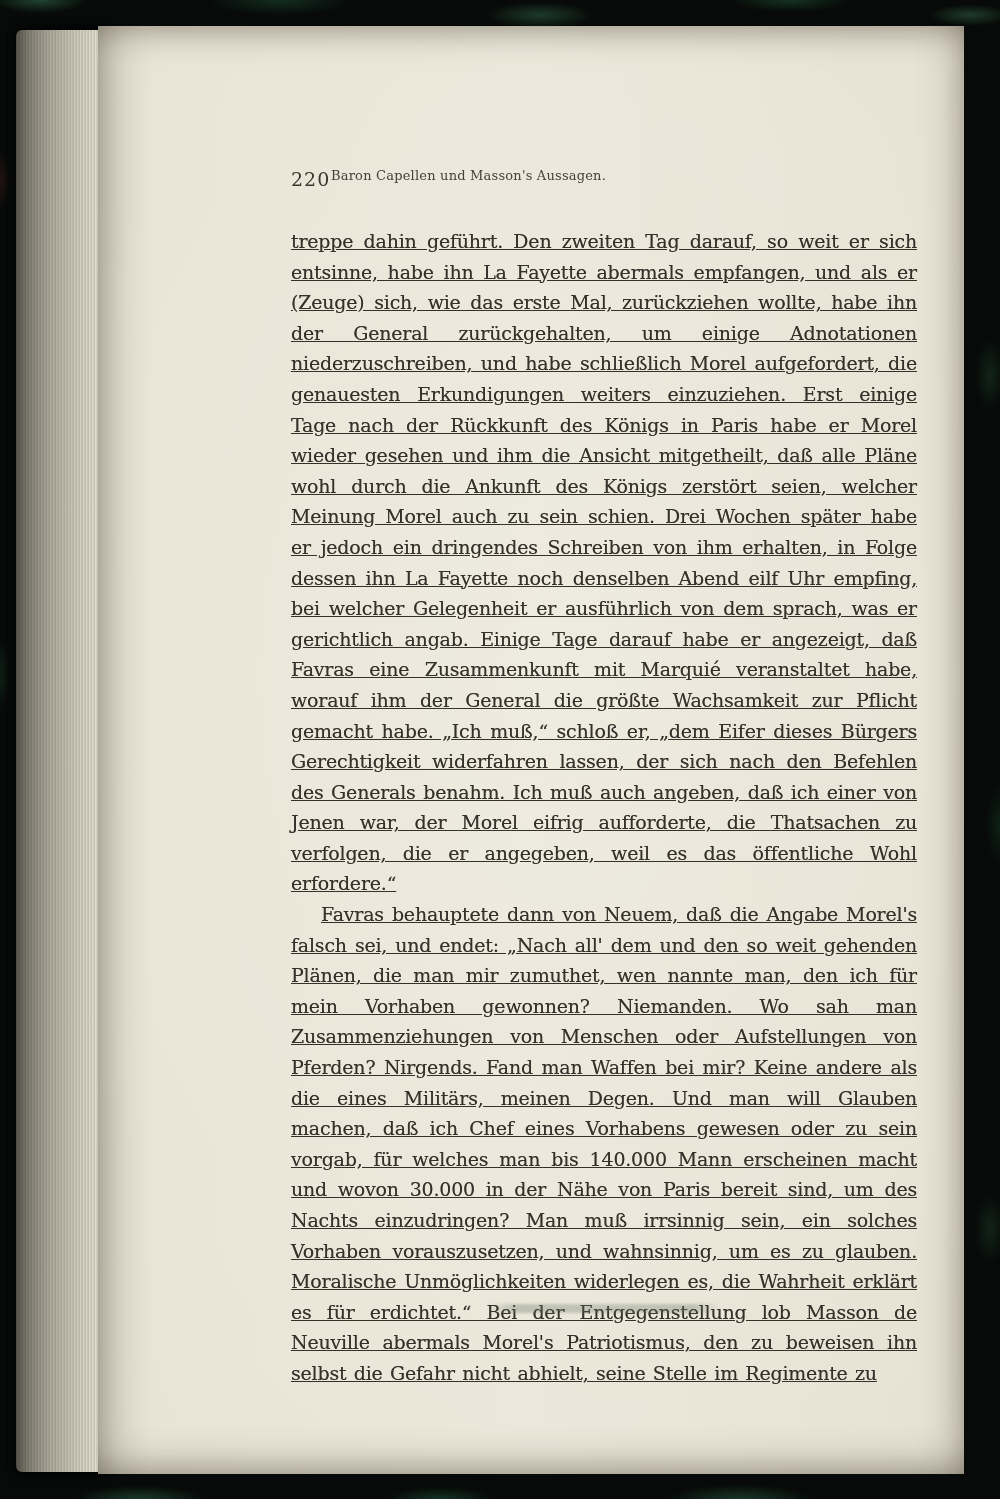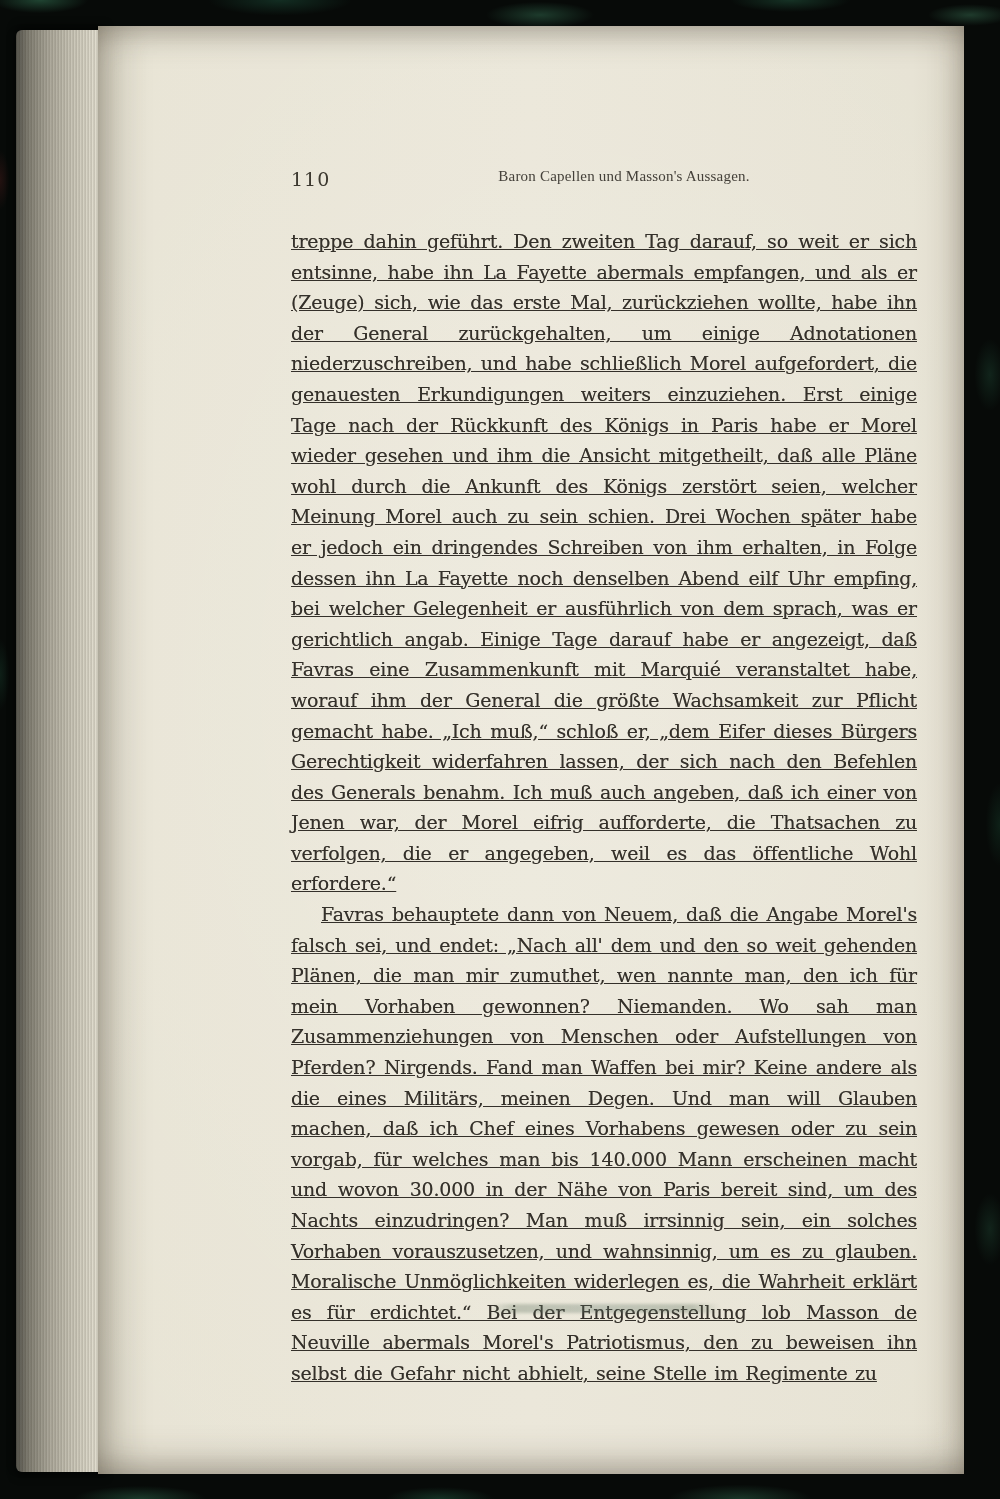--- a/index.html
+++ b/index.html
@@ -74,26 +74,25 @@
     margin-bottom: 36px;
   }
   .pagenum {
     position: absolute; left: 0; top: 0;
     font-size: 19px;
     letter-spacing: 1px;
     color: #3c382f;
   }
   .running-head {
     display: block;
-    text-align: center;
-    font-size: 15px;
+    text-align: left;
+    font-size: 13px;
     letter-spacing: .2px;
     color: #45413a;
     padding-left: 40px;
-    font-family: Liberation Serif, serif;
   }
 
   .body-text p {
     margin: 0;
     font-size: 19px;
     line-height: 30.6px;
     text-align: justify;
     letter-spacing: -0.2px;
     word-spacing: 1.5px;
     color: #34302a;
@@ -117,21 +116,21 @@
 </head>
 <body>
 
 <div class="cover-bg"></div>
 
 <div class="page-stack"></div>
 
 <div class="page">
   <div class="text-area">
     <div class="header-row">
-      <span class="pagenum">110</span>
+      <span class="pagenum">220</span>
       <span class="running-head">Baron Capellen und Masson's Aussagen.</span>
     </div>
     <div class="body-text">
       <p>treppe dahin geführt. Den zweiten Tag darauf, so weit er sich entsinne, habe ihn La Fayette abermals empfangen, und als er (Zeuge) sich, wie das erste Mal, zurückziehen wollte, habe ihn der General zurückgehalten, um einige Adnotationen niederzuschreiben, und habe schließlich Morel aufgefordert, die genauesten Erkundigungen weiters einzuziehen. Erst einige Tage nach der Rückkunft des Königs in Paris habe er Morel wieder gesehen und ihm die Ansicht mitgetheilt, daß alle Pläne wohl durch die Ankunft des Königs zerstört seien, welcher Meinung Morel auch zu sein schien. Drei Wochen später habe er jedoch ein dringendes Schreiben von ihm erhalten, in Folge dessen ihn La Fayette noch denselben Abend eilf Uhr empfing, bei welcher Gelegenheit er ausführlich von dem sprach, was er gerichtlich angab. Einige Tage darauf habe er angezeigt, daß Favras eine Zusammenkunft mit Marquié veranstaltet habe, worauf ihm der General die größte Wachsamkeit zur Pflicht gemacht habe. „Ich muß,“ schloß er, „dem Eifer dieses Bürgers Gerechtigkeit widerfahren lassen, der sich nach den Befehlen des Generals benahm. Ich muß auch angeben, daß ich einer von Jenen war, der Morel eifrig aufforderte, die Thatsachen zu verfolgen, die er angegeben, weil es das öffentliche Wohl erfordere.“</p>
       <p class="indented">Favras behauptete dann von Neuem, daß die Angabe Morel's falsch sei, und endet: „Nach all' dem und den so weit gehenden Plänen, die man mir zumuthet, wen nannte man, den ich für mein Vorhaben gewonnen? Niemanden. Wo sah man Zusammenziehungen von Menschen oder Aufstellungen von Pferden? Nirgends. Fand man Waffen bei mir? Keine andere als die eines Militärs, meinen Degen. Und man will Glauben machen, daß ich Chef eines Vorhabens gewesen oder zu sein vorgab, für welches man bis 140.000 Mann erscheinen macht und wovon 30.000 in der Nähe von Paris bereit sind, um des Nachts einzudringen? Man muß irrsinnig sein, ein solches Vorhaben vorauszusetzen, und wahnsinnig, um es zu glauben. Moralische Unmöglichkeiten widerlegen es, die Wahrheit erklärt es für erdichtet.“ Bei der Entgegenstellung lob Masson de Neuville abermals Morel's Patriotismus, den zu beweisen ihn selbst die Gefahr nicht abhielt, seine Stelle im Regimente zu</p>
     </div>
   </div>
   <div class="bleed-through"></div>
 </div>
 

